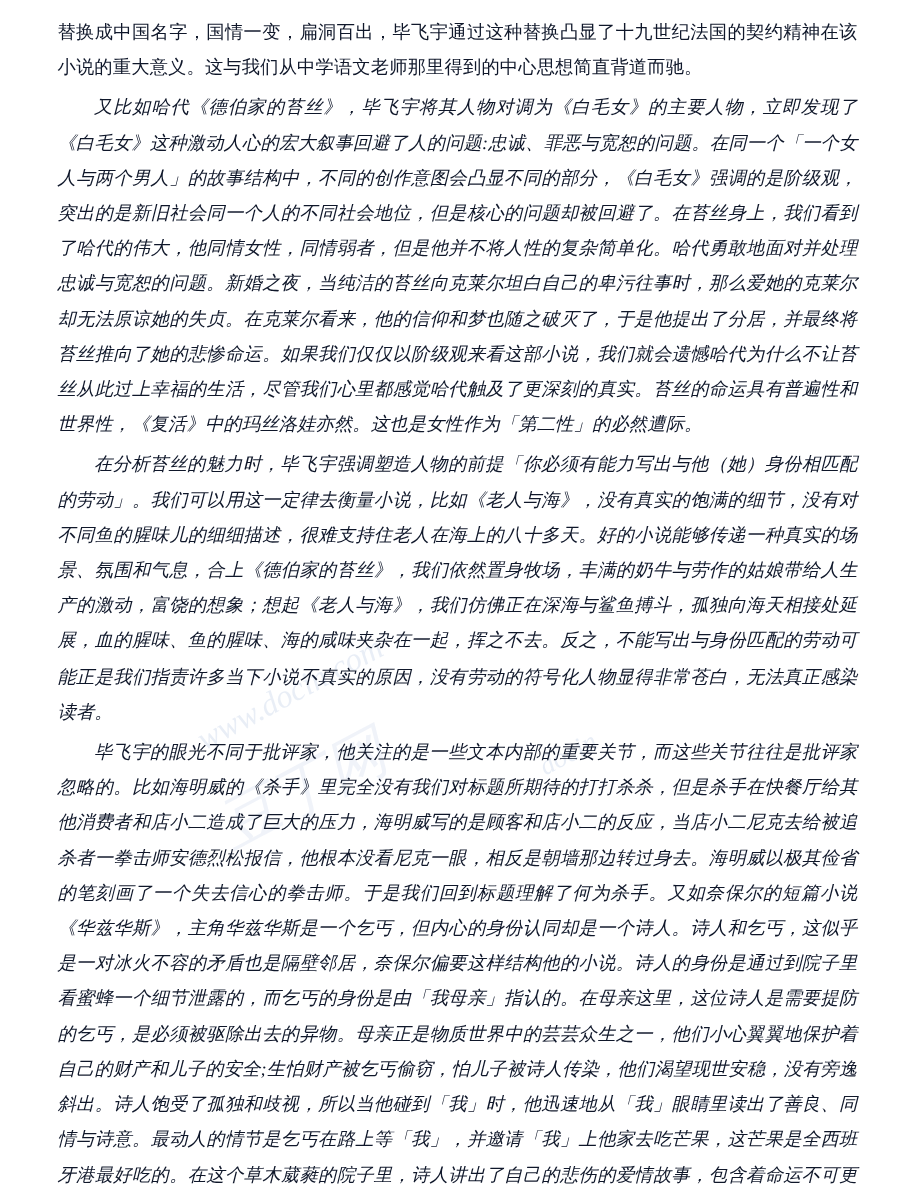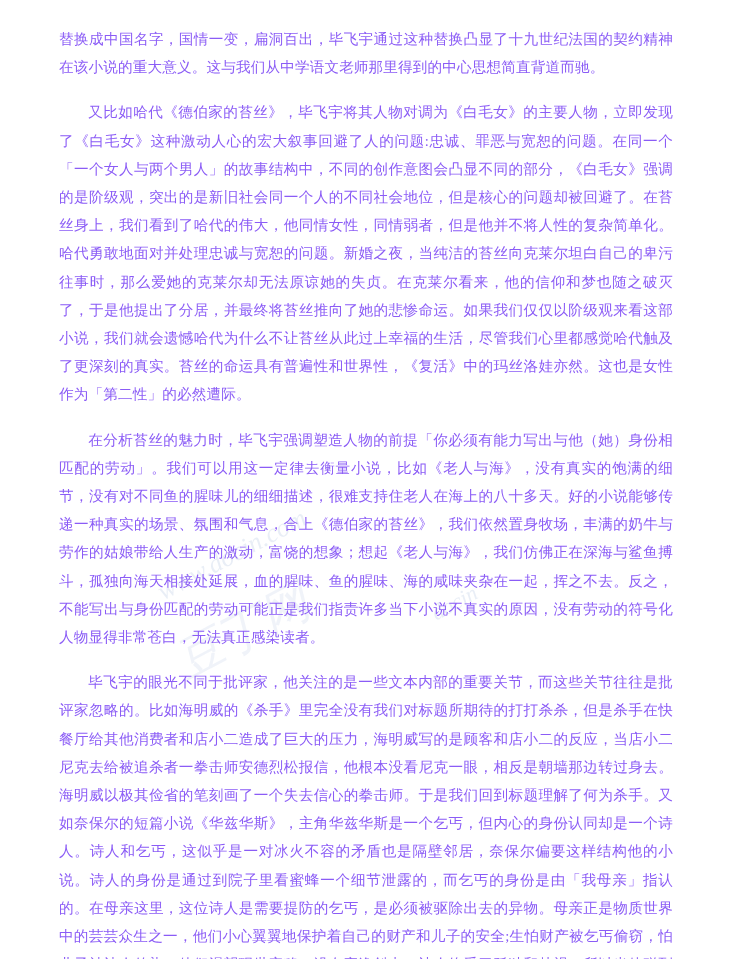--- a/index.html
+++ b/index.html
@@ -15,31 +15,32 @@
     overflow: hidden;
     font-family: "Liberation Serif", "DejaVu Serif", serif;
   }
   .content {
     position: absolute;
     left: 42px;
     top: 8px;
     width: 648px;
   }
   p.para {
-    margin: 17px;
+    margin: 4px;
     padding: 0;
     font-size: 14.6px;
     line-height: 28.2px;
-    color: #8b5cf6;
+    color: #0f172a;
     text-align: justify;
     text-justify: inter-ideograph;
     letter-spacing: 0.15px;
   }
   p.indent {
     text-indent: 2em;
+    font-style: italic;
   }
   
   .watermark {
     position: absolute;
     color: rgba(120, 150, 200, 0.16);
     font-family: "Liberation Serif", "DejaVu Serif", serif;
     font-style: italic;
     white-space: nowrap;
     pointer-events: none;
     user-select: none;

